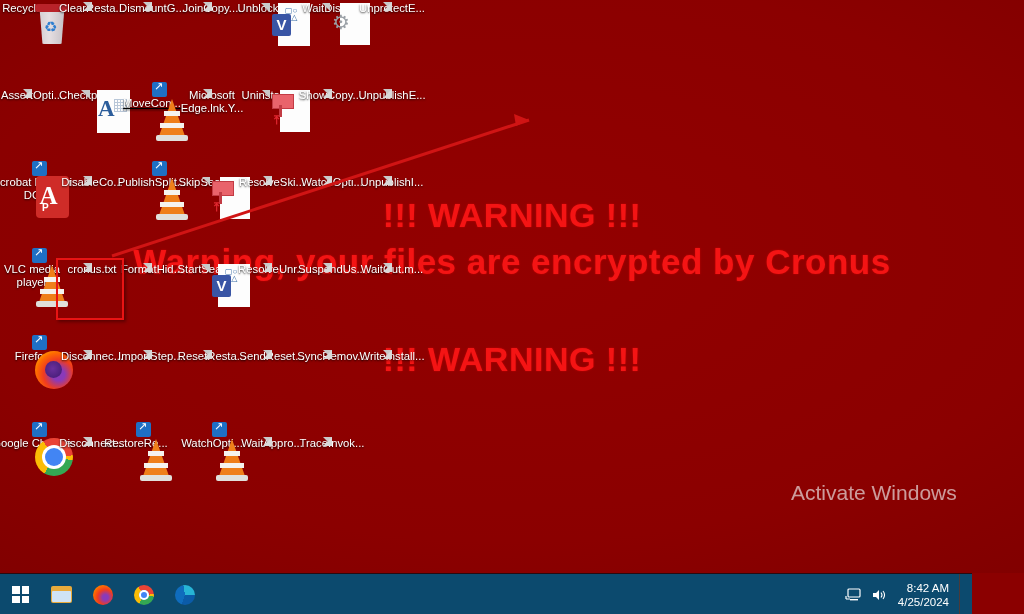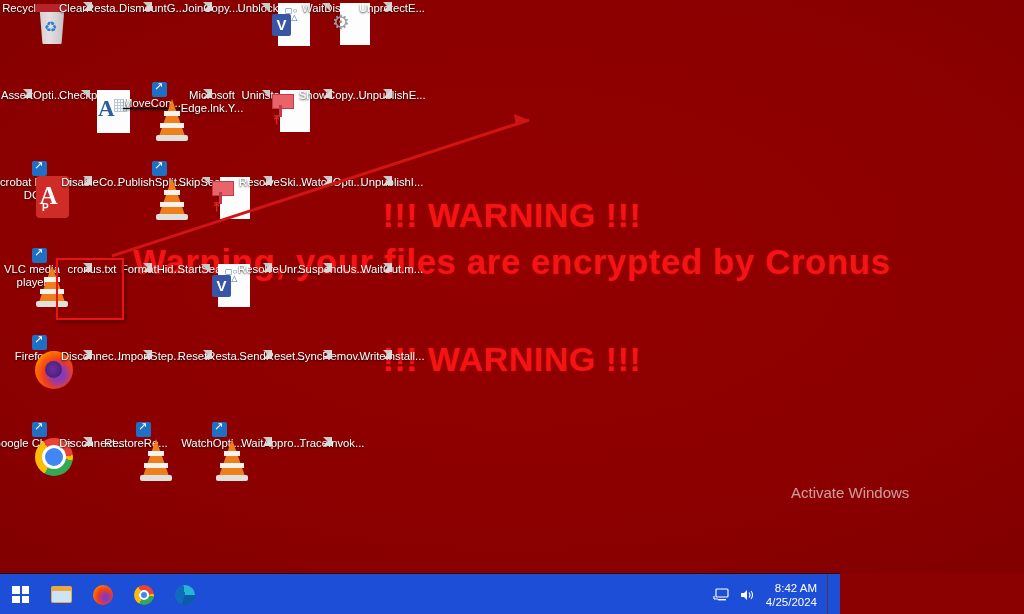--- a/index.html
+++ b/index.html
@@ -174,27 +174,27 @@
     color:#d41414;font-size:13px;font-weight:bold;
     text-shadow:0 1px 1px rgba(0,0,0,.45);
   }
   #cronus-highlight{
     position:absolute;left:56px;top:258px;width:64px;height:58px;
     border:2px solid #e81414;box-shadow:2px 2px 3px rgba(0,0,0,.35);
   }
 
   
   #watermark{position:absolute;left:791px;top:483px;color:#d9c8c8;opacity:.72;text-align:left;}
-  #wm-title{font-size:15px;line-height:19px;color:#e6d8d8;}
+  #wm-title{font-size:21px;line-height:19px;color:#e6d8d8;}
   #wm-sub{font-size:11.5px;line-height:15px;color:#dccaca;}
 
   
   #taskbar{
-    position:absolute;left:0;top:573px;width:840px;height:41px;
-    background:#1d4ed8;border-top:1px solid #2a0a10;
+    position:absolute;left:0;top:573px;width:972px;height:41px;
+    background:#0c4a6e;border-top:1px solid #2a0a10;
     display:flex;align-items:flex-start;
   }
   .tb-btn{width:41px;height:41px;display:flex;align-items:center;justify-content:center;cursor:default;}
   .win-logo{width:17px;height:17px;display:grid;grid-template-columns:1fr 1fr;grid-template-rows:1fr 1fr;gap:2px;}
   .win-logo i{background:#fff;display:block;}
   .tb-folder{width:21px;height:17px;position:relative;}
   .tb-folder .back{position:absolute;left:0;top:0;width:21px;height:17px;background:#e9ab3c;border-radius:2px;}
   .tb-folder .front{position:absolute;left:1px;top:5px;width:19px;height:11px;background:#cfe3f5;border-radius:1px;}
   .tb-ff{width:20px;height:20px;border-radius:50%;background:radial-gradient(circle at 62% 62%,#8a3ab9 0%,#8a3ab9 16%,#f13c1f 44%,#ff6a00 68%,#ffb300 92%);}
   .tb-cr{width:20px;height:20px;border-radius:50%;background:conic-gradient(from -35deg,#ea4335 0deg 120deg,#fbbc05 120deg 135deg,#34a853 135deg 245deg,#fbbc05 245deg 360deg);position:relative;}

